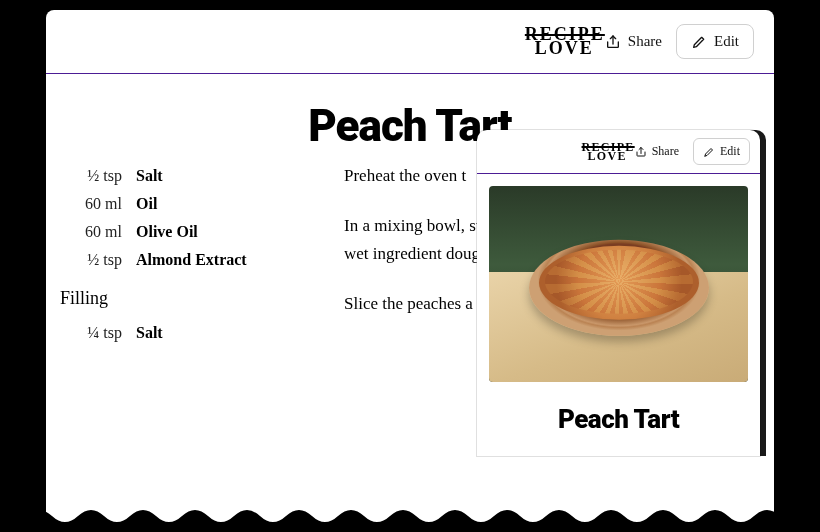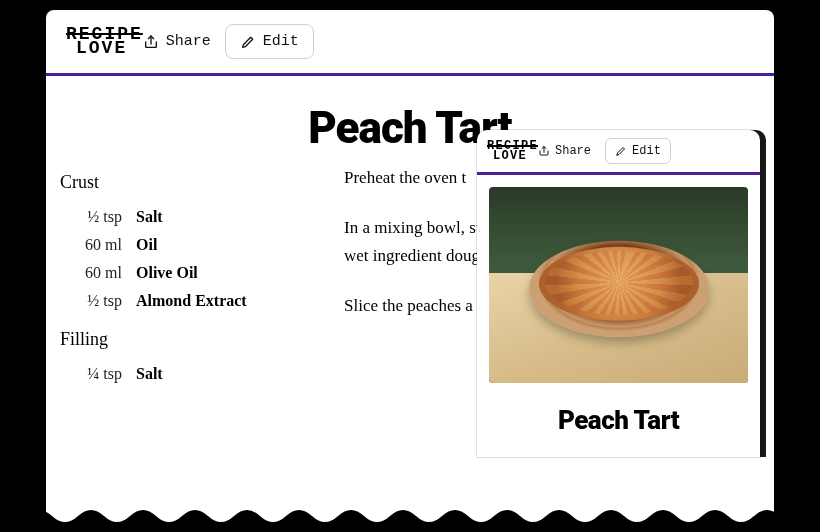--- a/index.html
+++ b/index.html
@@ -1,19 +1,19 @@
 <!DOCTYPE html>
 <html><head>
 <meta charset="utf-8">
 <style>
   * { box-sizing: border-box; margin: 0; padding: 0; }
   html, body { width: 820px; height: 532px; overflow: hidden; background: #000; font-family: Georgia, 'Times New Roman', serif; }
   .stage { position: relative; width: 820px; height: 532px; background: #000; }
   .page { position: absolute; inset: 10px 46px 0 46px; background: #fff; border-radius: 8px 8px 0 0; overflow: hidden; }
-  .topbar { display: flex; align-items: center; justify-content: flex-start; padding: 14px 20px; border-bottom: 3px solid #4c1d95; font-family: Liberation Mono, monospace; }
+  .topbar { display: flex; align-items: center; justify-content: flex-end; padding: 14px 20px; border-bottom: 1px solid #4c1d95; font-family: Liberation Serif, serif; }
   .logo { display: flex; flex-direction: column; line-height: 0.85; }
   .logo-r { font-size: 18px; font-weight: 900; letter-spacing: 2px; text-decoration: line-through; text-decoration-thickness: 2px; }
   .logo-l { font-size: 18px; font-weight: 900; letter-spacing: 2px; margin-top: -1px; margin-left: 10px; }
   .actions { display: flex; gap: 14px; align-items: center; }
   .action { display: inline-flex; align-items: center; gap: 7px; font-size: 15px; color: #111; cursor: pointer; }
   .action.btn { border: 1px solid #d0d0d0; border-radius: 8px; padding: 8px 14px; }
   .icon { width: 16px; height: 16px; display: inline-block; }
   .title { text-align: center; font-family: -apple-system, BlinkMacSystemFont, 'Segoe UI', Roboto, sans-serif; font-weight: 900; font-size: 44px; letter-spacing: -1px; margin: 26px 0 10px; }
   .cols { display: flex; gap: 34px; padding: 0 14px; }
   .left { width: 250px; flex: none; }
@@ -76,21 +76,20 @@
           </span>
           <span>Edit</span>
         </span>
       </div>
     </div>
 
     <h1 class="title">Peach Tart</h1>
 
     <div class="cols">
       <div class="left">
-        <div class="section-h">Crust</div>
         <div id="ing-0">
             <div class="ing-row">
               <span class="qty">½ tsp</span>
               <span class="nm">Salt</span>
             </div>
             <div class="ing-row">
               <span class="qty">60 ml</span>
               <span class="nm">Oil</span>
             </div>
             <div class="ing-row">

